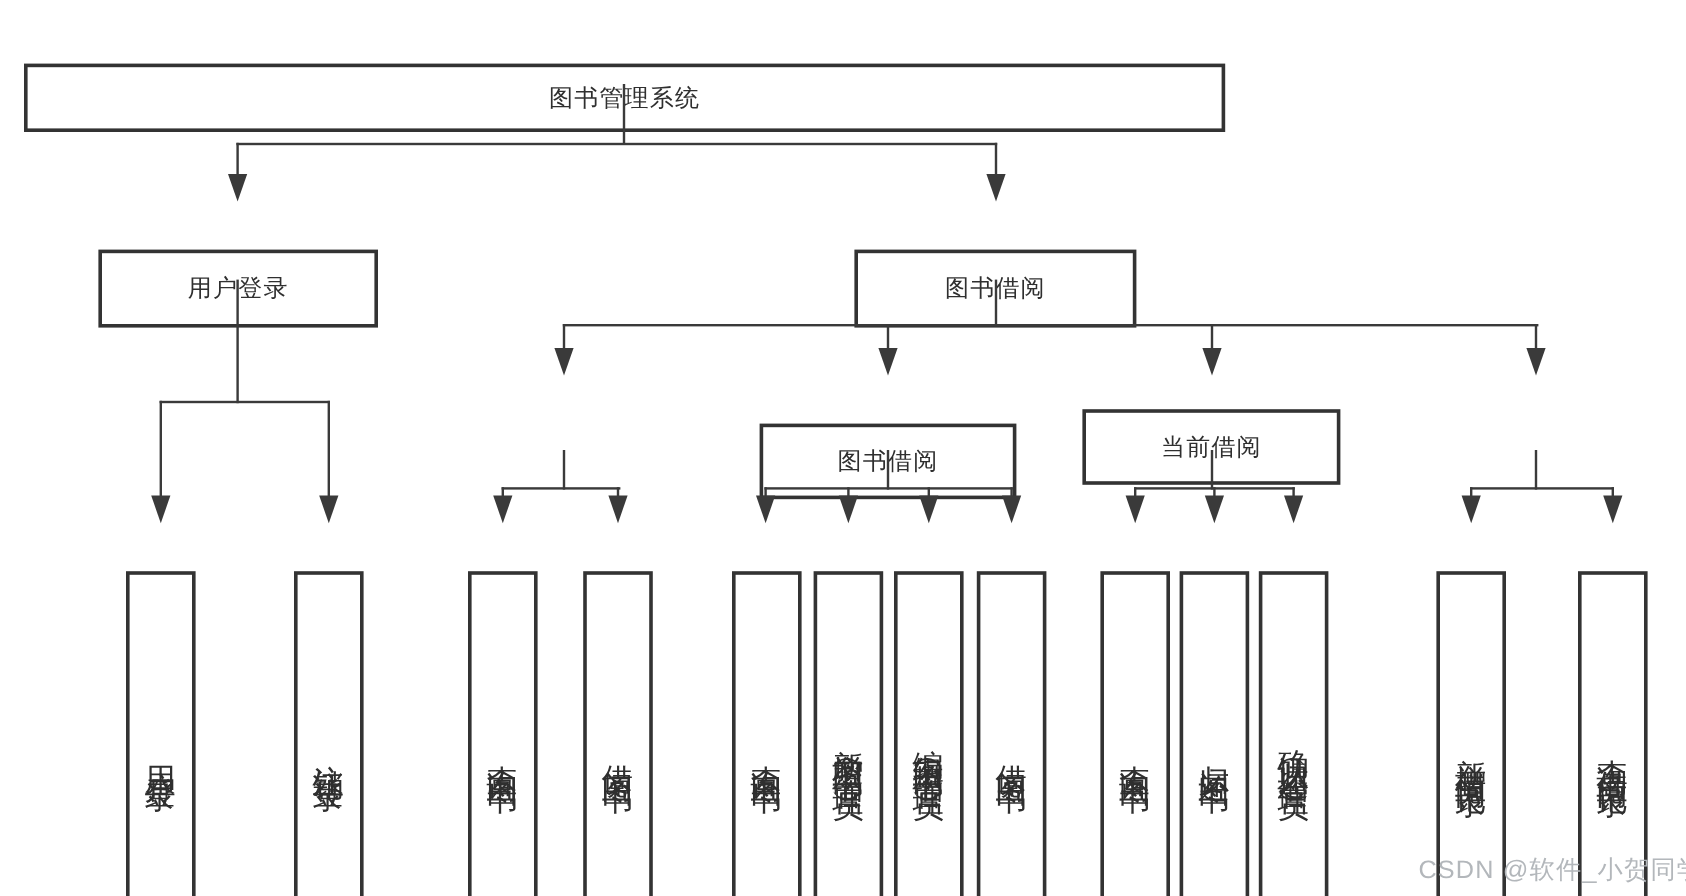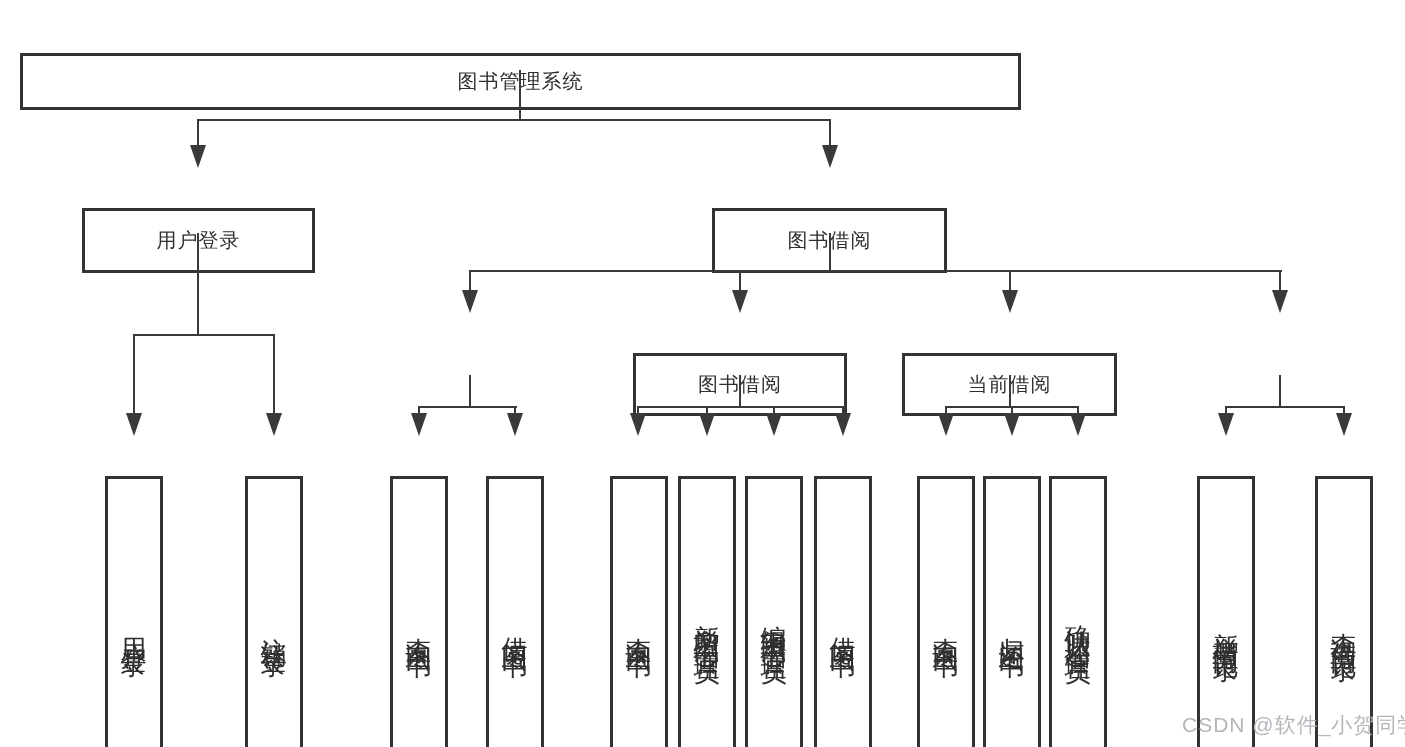--- a/index.html
+++ b/index.html
@@ -66,21 +66,21 @@
   <div class="box" style="left:82px;top:168px;width:233px;height:65px">
     <span class="hlabel">用户登录</span>
   </div>
   <div class="box" style="left:712px;top:168px;width:235px;height:65px">
     <span class="hlabel">图书借阅</span>
   </div>
 
   <div class="box" style="left:633px;top:313px;width:214px;height:63px">
     <span class="hlabel">图书借阅</span>
   </div>
-  <div class="box" style="left:902px;top:313px;width:215px;height:63px">
+  <div class="box" style="left:902px;top:301px;width:215px;height:63px">
     <span class="hlabel">当前借阅</span>
   </div>
 
   <div class="box" style="left:105px;top:436px;width:58px;height:301px">
     <span class="vtext">用户登录</span>
   </div>
   <div class="box" style="left:245px;top:436px;width:58px;height:301px">
     <span class="vtext">注销登录</span>
   </div>
 

